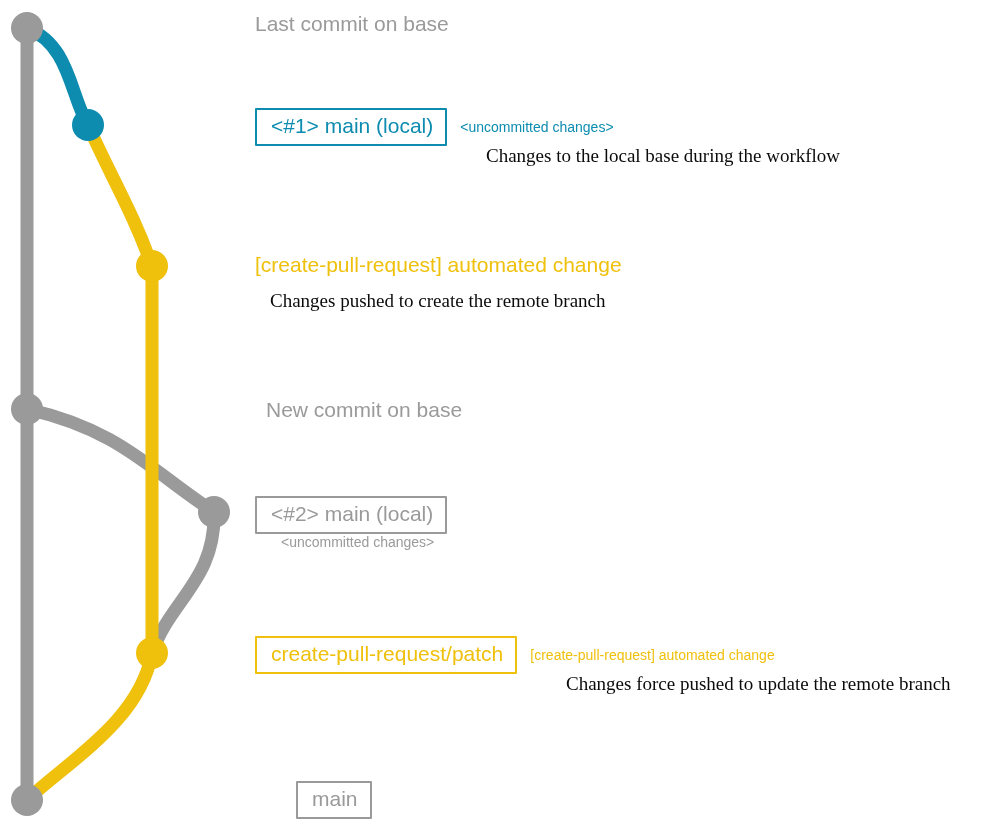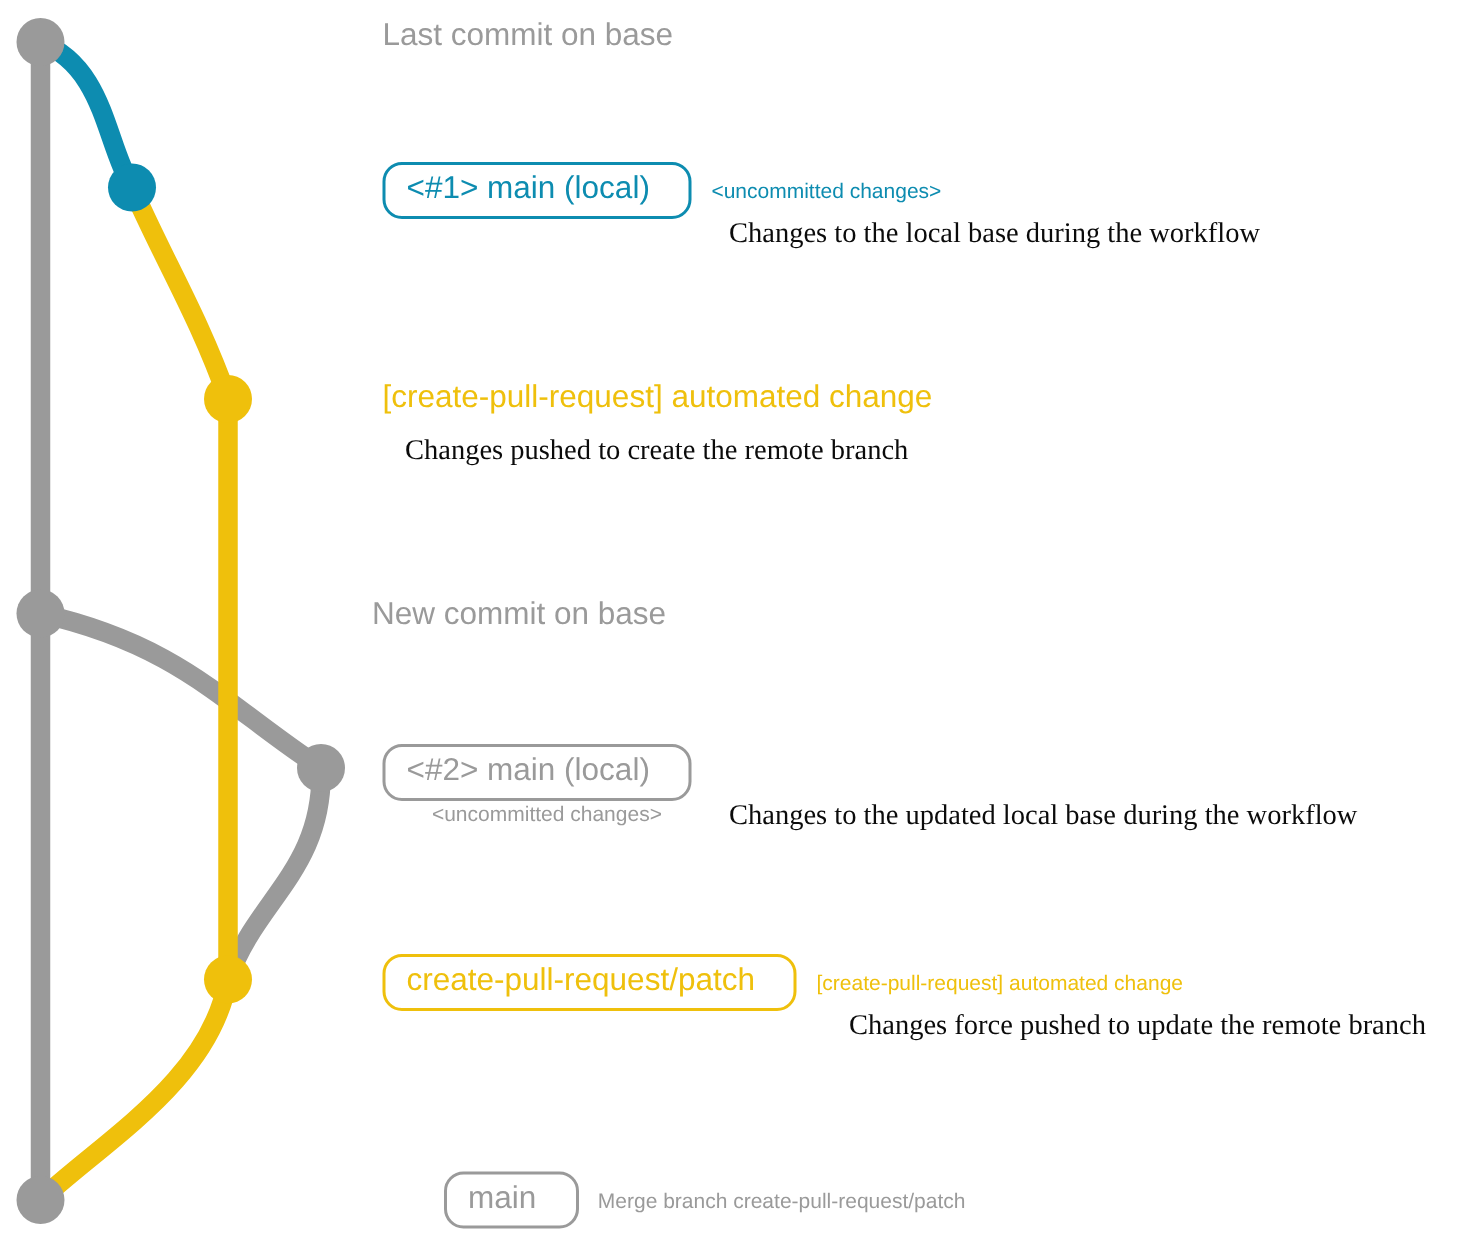--- a/index.html
+++ b/index.html
@@ -36,22 +36,22 @@
     display: flex;
     align-items: center;
     white-space: nowrap;
   }
 
   .badge {
     display: inline-flex;
     align-items: center;
     justify-content: center;
     border: 2px solid #f9a8d4;
-    border-radius: 13px;
-    padding: 4px 26px 6px 14px;
+    border-radius: 1px;
+    padding: 4px 12px 6px 14px;
     font-size: 21px;
     font-family: "Liberation Sans", sans-serif;
     color: #999999;
     background: #ffffff;
     line-height: 1.15;
   }
   .badge.blue   { border-color: #0D8CB0; color: #0D8CB0; }
   .badge.yellow { border-color: #EFC00C; color: #EFC00C; }
   .badge.gray   { border-color: #9a9a9a; color: #9a9a9a; }
 
@@ -118,34 +118,32 @@
     <span class="badge blue">&lt;#1&gt; main (local)</span>
     <span class="subject blue">&lt;uncommitted changes&gt;</span>
   </div>
   <div class="body-note" style="left:486px; top:145px;">Changes to the local base during the workflow</div>
 
   <div class="row" style="left:255px; top:253px;">
     <span class="heading-only yellow">[create-pull-request] automated change</span>
   </div>
   <div class="body-note" style="left:270px; top:290px;">Changes pushed to create the remote branch</div>
 
-  <div class="row" style="left:248px; top:398px;">
+  <div class="row" style="left:266px; top:398px;">
     <span class="heading-only">New commit on base</span>
   </div>
 
   <div class="row" style="left:255px; top:496px;flex-direction:column;">
     <span class="badge gray">&lt;#2&gt; main (local)</span>
     <span class="subject gray">&lt;uncommitted changes&gt;</span>
   </div>
-  <div class="body-note" style="left:486px; top:533px;">Changes to the updated local base during the workflow</div>
 
   <div class="row" style="left:255px; top:636px;">
     <span class="badge yellow">create-pull-request/patch</span>
     <span class="subject yellow">[create-pull-request] automated change</span>
   </div>
   <div class="body-note" style="left:566px; top:673px;">Changes force pushed to update the remote branch</div>
 
   <div class="row" style="left:263px; top:781px;margin-left:33px;">
     <span class="badge gray">main</span>
-    <span class="subject gray">Merge branch create-pull-request/patch</span>
   </div>
 
 </div>
 
 </body></html>

